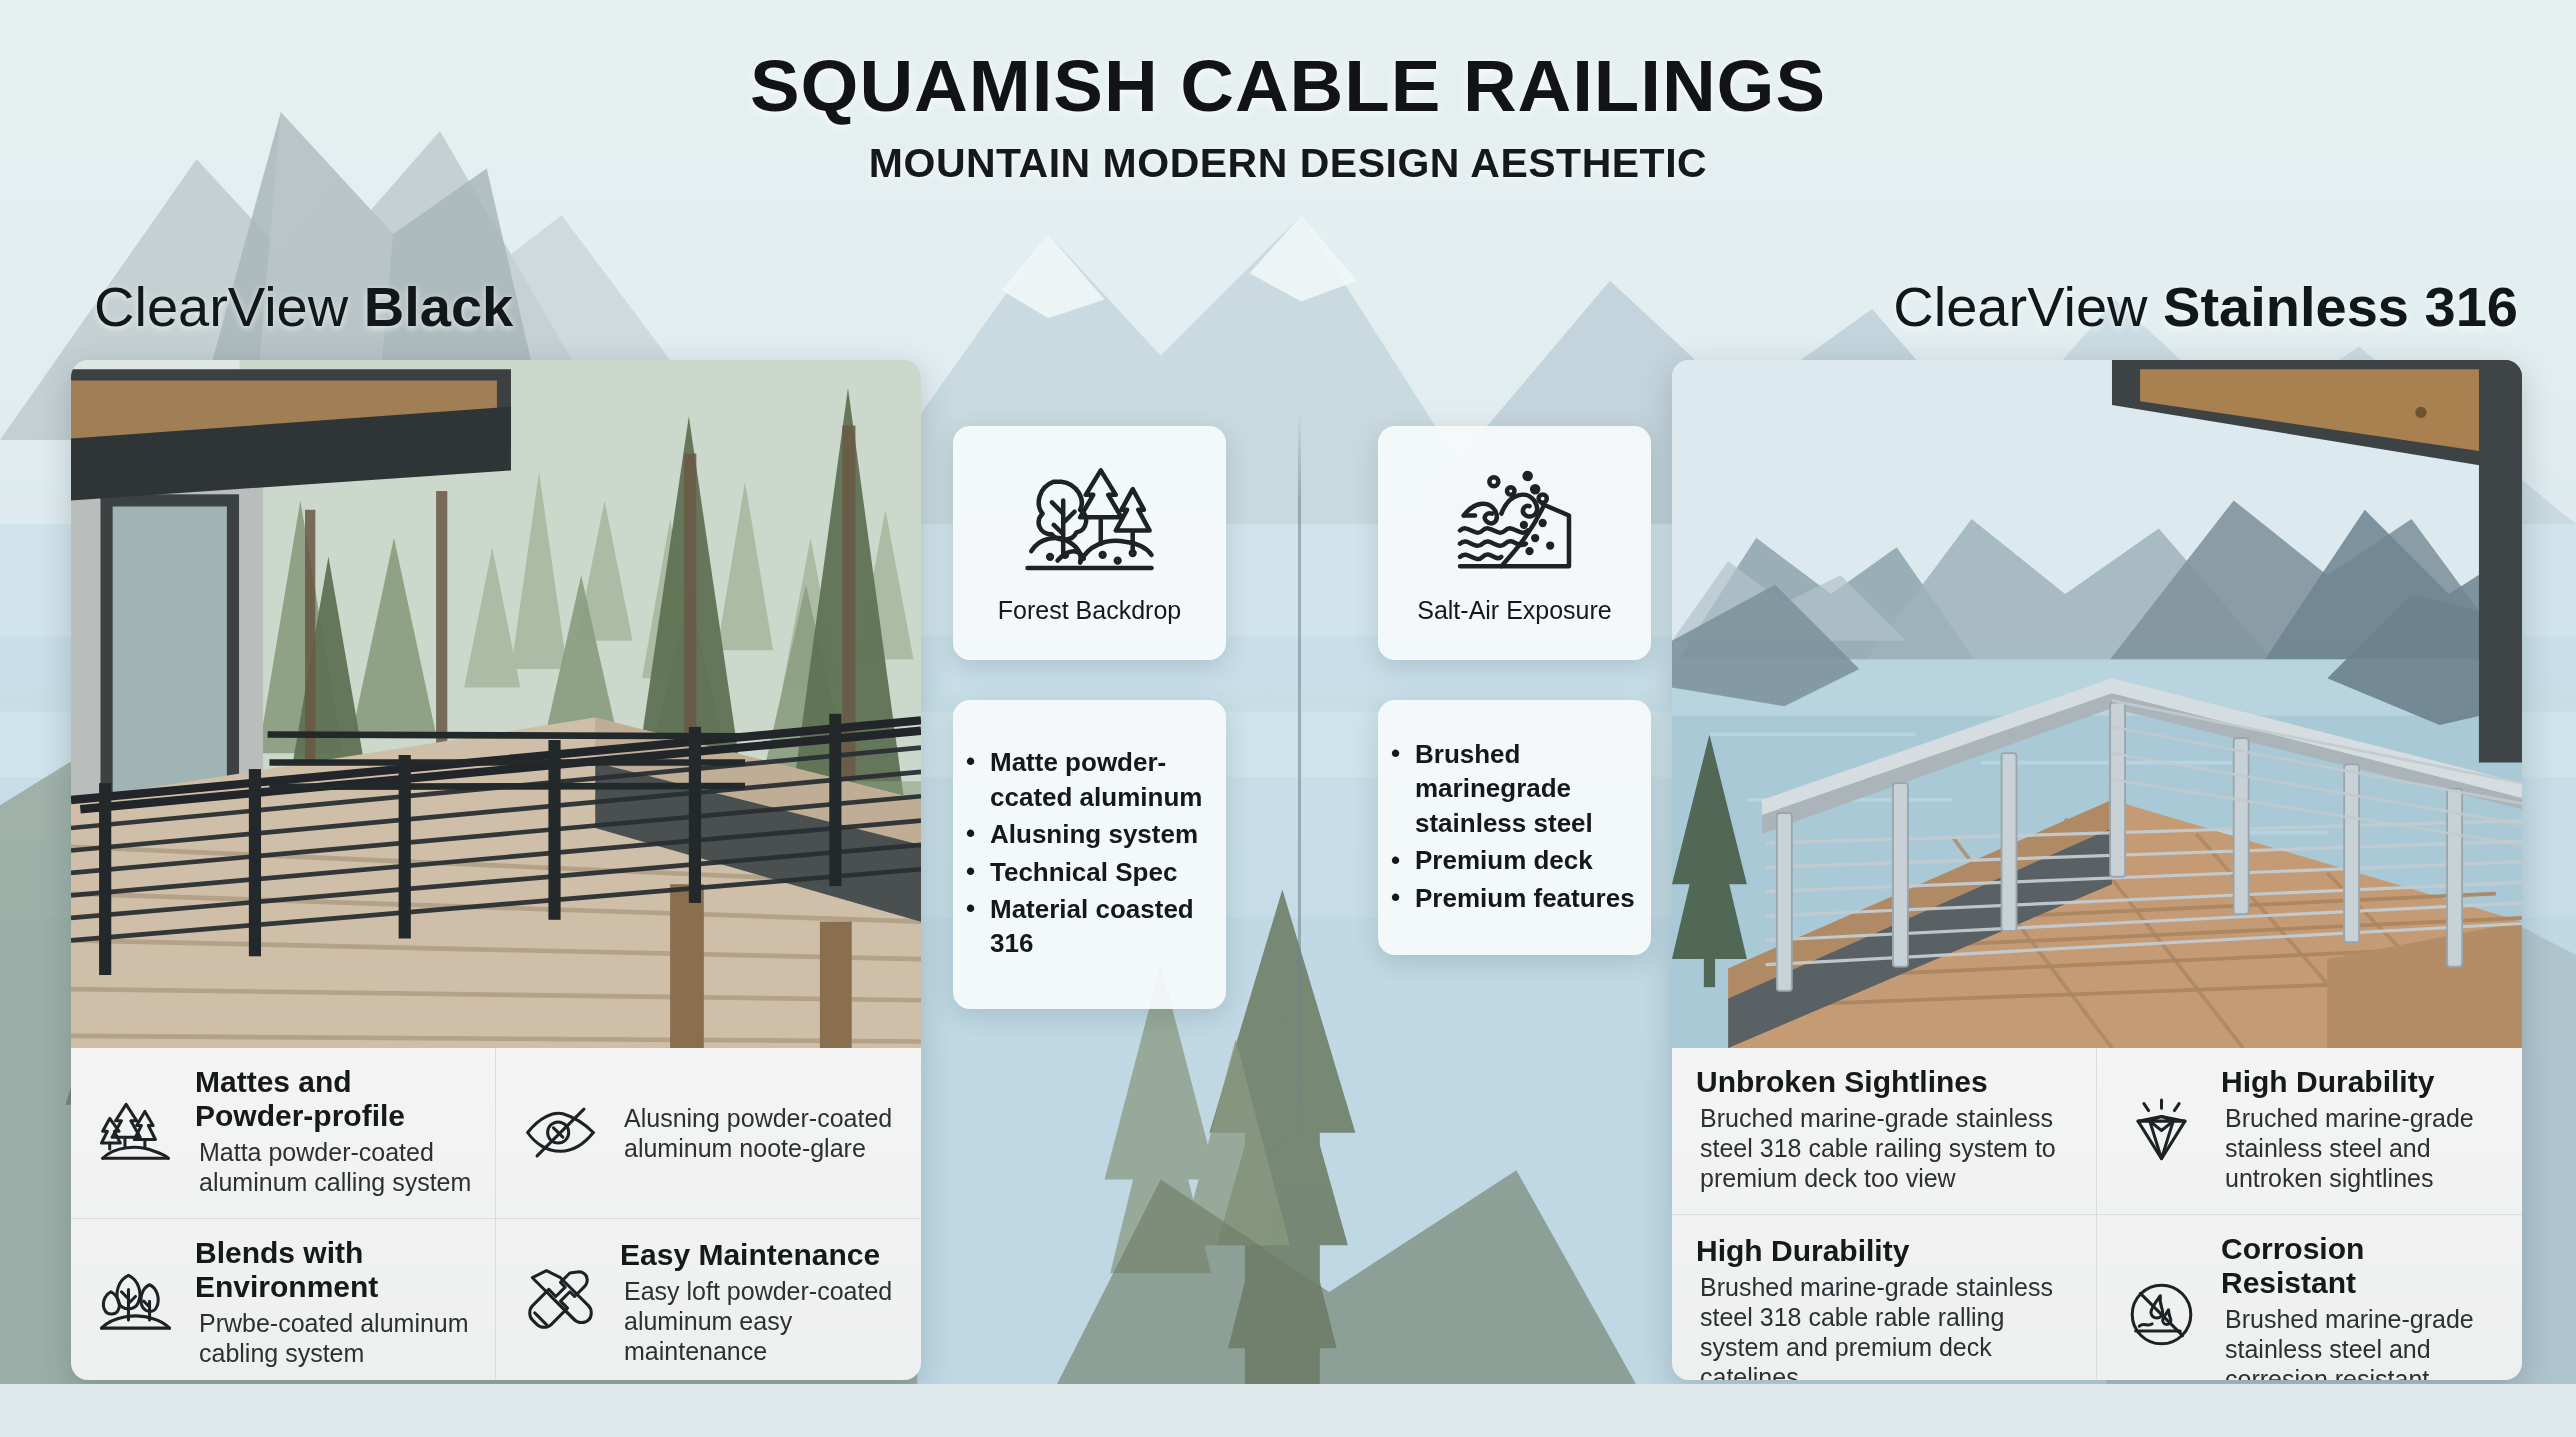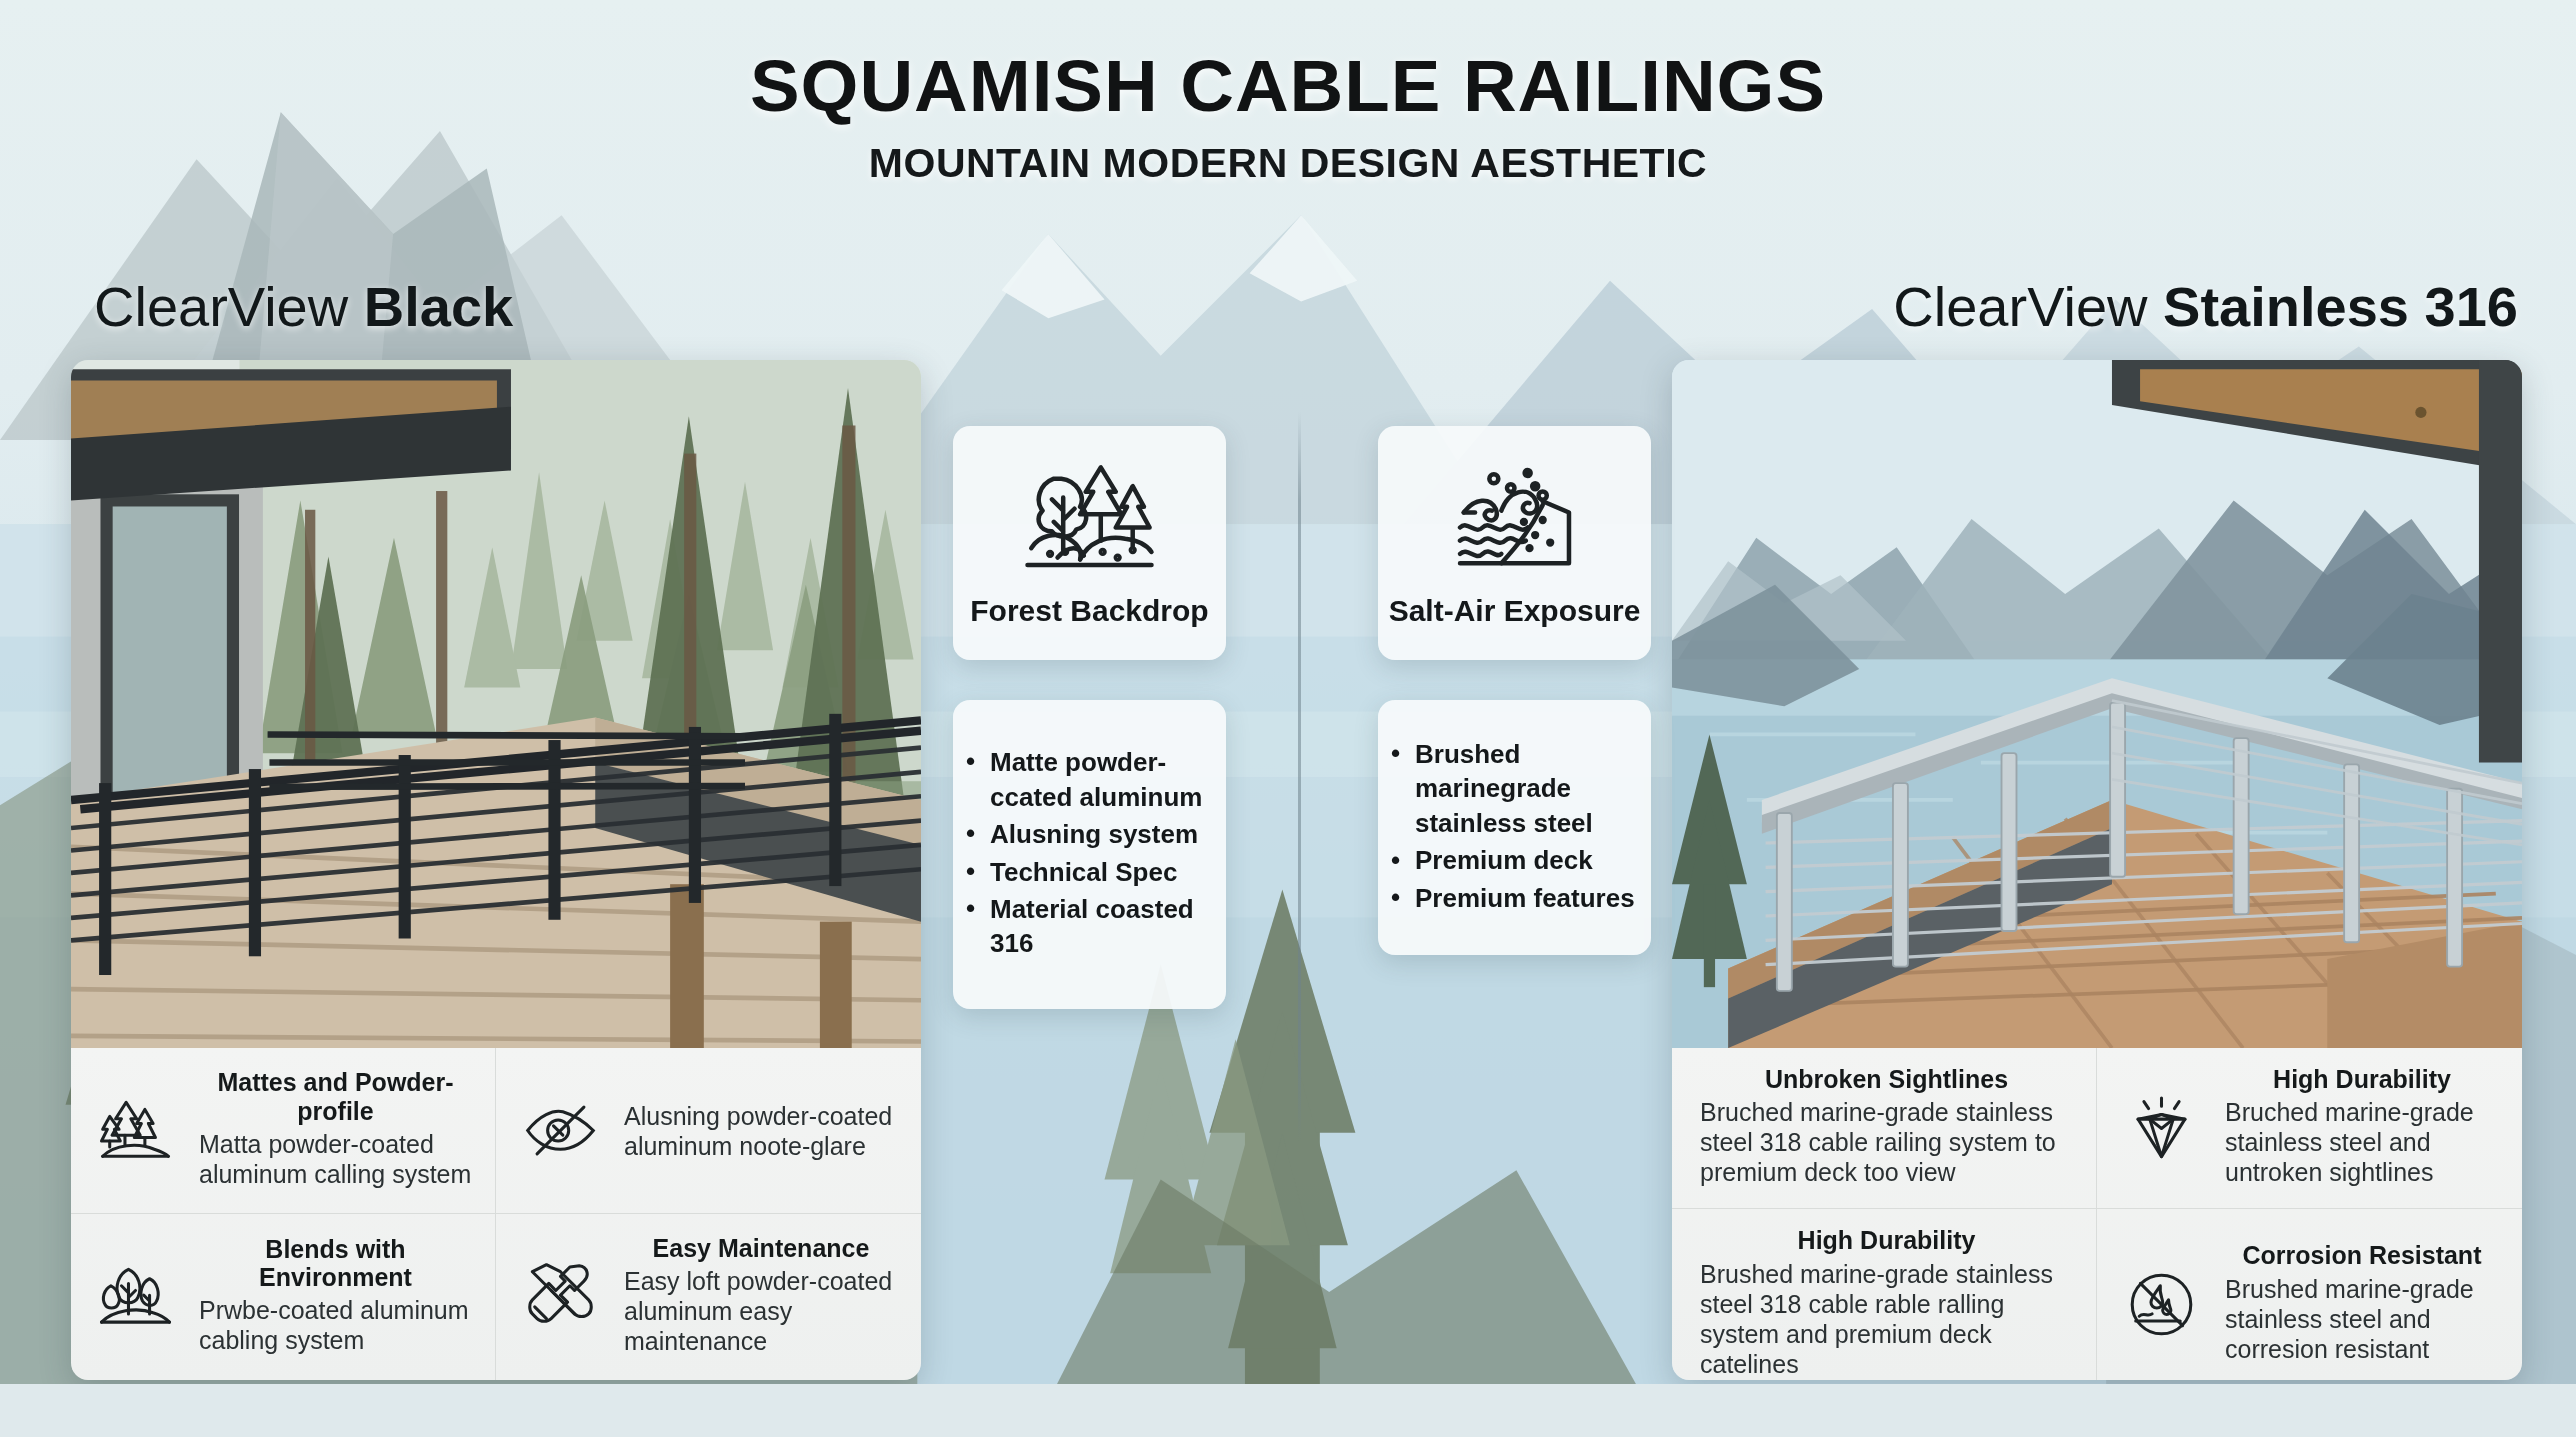--- a/index.html
+++ b/index.html
@@ -48,38 +48,38 @@
   .feat-grid{position:absolute;left:0;top:688px;width:850px;height:332px;
     background:linear-gradient(180deg,#f3f4f3 0%,#eef0ef 100%);
     display:grid;grid-template-columns:1fr 1fr;grid-template-rows:1fr 1fr;}
   .feat{display:flex;align-items:center;gap:19px;padding:17px 19px 17px 24px;box-sizing:border-box;}
   .feat.r0c0{border-right:0.9px solid #d9dcda;border-bottom:0.9px solid #d9dcda;}
   .feat.r0c1{border-bottom:0.9px solid #d9dcda;}
   .feat.r1c0{border-right:0.9px solid #d9dcda;}
   .feat-icon{flex:0 0 auto;width:81px;height:81px;display:flex;align-items:center;justify-content:center;}
   .feat-icon svg{width:75px;height:75px;}
   .feat-txt{min-width:0;}
-  .feat-title{font-size:25px;font-weight:bold;color:#15191a;line-height:1.13;margin:0 0 3.7px 0;text-align:center;}
+  .feat-title{font-size:30px;font-weight:bold;color:#15191a;line-height:1.13;margin:0 0 3.7px 0;}
   .feat-desc{font-size:25px;font-weight:normal;color:#2b3133;line-height:1.2;margin:4px;}
 
   
   .divider{position:absolute;left:1298px;top:412px;width:2.8px;height:730px;
     background:linear-gradient(180deg,rgba(120,140,150,.0),rgba(110,130,140,.55) 12%,rgba(110,130,140,.55) 88%,rgba(120,140,150,0));
     z-index:18;}
   .ccard{position:absolute;z-index:25;background:rgba(246,250,251,.93);
     border-radius:17px;box-shadow:0 7.5px 24px rgba(50,70,80,.17);}
   #ccard-icon-left{left:953px;top:426px;width:273px;height:234px;}
   #ccard-icon-right{left:1378px;top:426px;width:273px;height:234px;}
   #ccard-list-left{left:953px;top:700px;width:273px;height:309px;}
   #ccard-list-right{left:1378px;top:700px;width:273px;height:255px;}
   .ccard-inner{height:100%;display:flex;flex-direction:column;align-items:center;
     justify-content:center;padding:15px 9.4px;box-sizing:border-box;}
   .ccard-icon{width:139px;height:124px;display:flex;align-items:center;justify-content:center;}
   .ccard-icon svg{width:139px;height:122px;}
-  .ccard-label{margin-top:11.2px;font-size:30px;font-weight:bold;color:#14181a;text-align:center;}
+  .ccard-label{margin-top:11.2px;font-size:25px;font-weight:normal;color:#14181a;text-align:center;}
   .ccard ul{margin:0;padding:0 3px 0 37px;list-style:none;width:100%;box-sizing:border-box;}
   .ccard li{position:relative;font-size:26px;font-weight:bold;color:#14181a;
     line-height:1.33;margin:0 0 2.8px 0;}
   .ccard li:before{content:"•";position:absolute;left:-24px;top:-0.9px;font-size:26px;color:#14181a;}
   .clist{height:100%;display:flex;align-items:center;}
 </style>
 </head>
 <body>
 
 <div class="stage">

